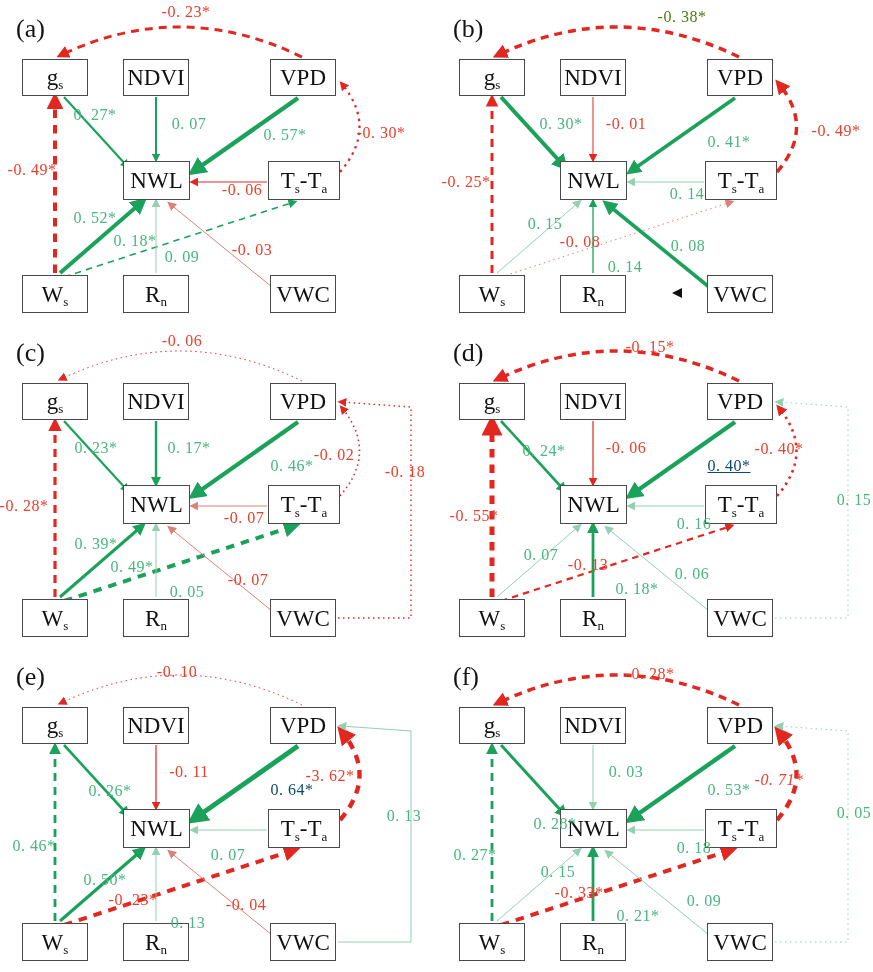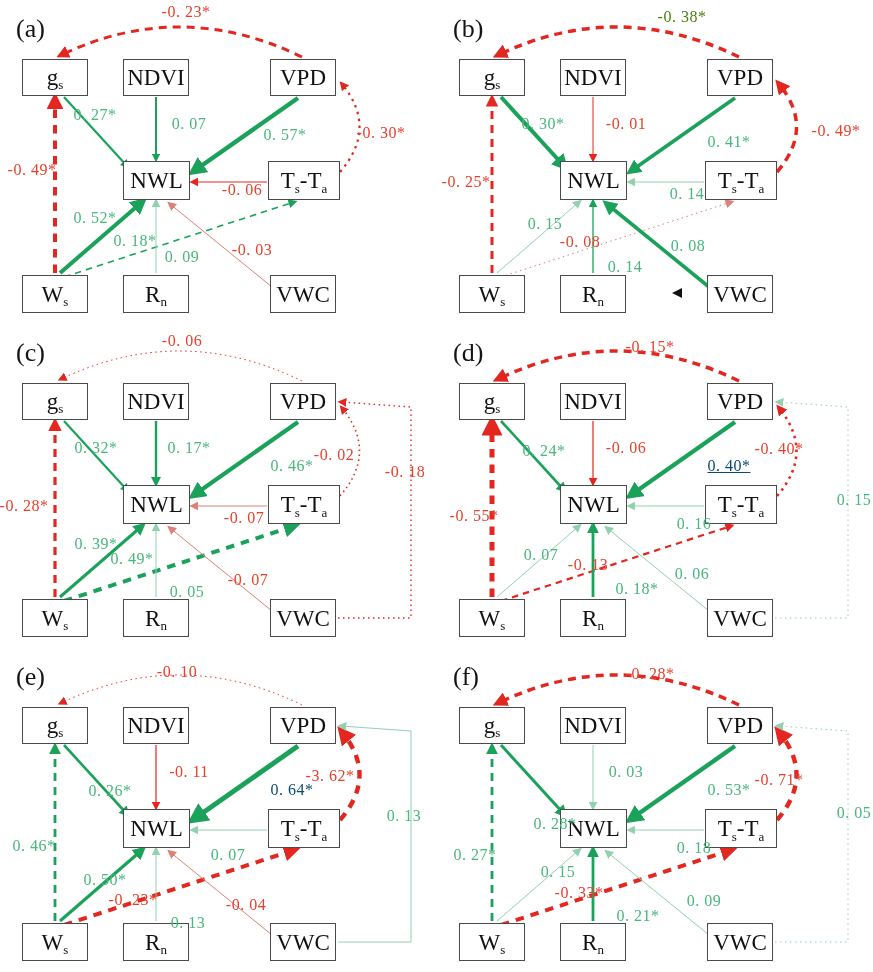--- a/index.html
+++ b/index.html
@@ -169,21 +169,21 @@
       </div>
       <span class="edge-label" style="left: 213px; top: 17px; color: #4d7c0f; margin-left: 32px;">-0. 38*</span>
       <span class="edge-label" style="left: 29px; top: 182px; color: rgb(232, 64, 44);">-0. 25*</span>
       <span class="edge-label" style="left: 399px; top: 131px; color: rgb(232, 64, 44);">-0. 49*</span>
       <span class="edge-label" style="left: 143px; top: 242px; color: rgb(232, 64, 44);">-0. 08</span>
       <span class="edge-label" style="left: 251px; top: 246px; color: rgb(72, 182, 125);">0. 08</span>
       <span class="edge-label" style="left: 108px; top: 224px; color: rgb(72, 182, 125);">0. 15</span>
       <span class="edge-label" style="left: 188px; top: 267px; color: rgb(72, 182, 125);">0. 14</span>
       <span class="edge-label" style="left: 250px; top: 194px; color: rgb(72, 182, 125);">0. 14</span>
       <span class="edge-label" style="left: 189px; top: 124px; color: rgb(232, 64, 44);">-0. 01</span>
-      <span class="edge-label" style="left: 106px; top: 124px; color: rgb(72, 182, 125);">0. 30*</span>
+      <span class="edge-label" style="left: 124px; top: 124px; color: rgb(72, 182, 125);">0. 30*</span>
       <span class="edge-label" style="left: 292px; top: 142px; color: rgb(72, 182, 125);">0. 41*</span>
       <span class="tri-left" style="left: 240px; top: 293px; border-right-color: rgb(17, 17, 17);"></span>
     </div>
     <div class="panel" style="left: 0px; top: 324px;">
       <span class="panel-label">(c)</span>
       <svg class="edge-svg" viewBox="0 0 436 324">
         <defs>
           <marker id="ar-c-red-s" viewBox="0 0 10 10" refX="6" refY="5" orient="auto" markerUnits="userSpaceOnUse" markerWidth="9" markerHeight="9">
             <path d="M0,0 L10,5 L0,10 z" fill="#e32620"></path>
           </marker>
@@ -241,27 +241,27 @@
         <span>R</span>
         <span class="sub">n</span>
       </div>
       <div class="node" style="left: 270px; top: 275px; width: 66px; height: 38px;">
         <span>VWC</span>
       </div>
       <span class="edge-label" style="left: 182px; top: 17px; color: rgb(232, 64, 44);">-0. 06</span>
       <span class="edge-label" style="left: 24px; top: 182px; color: rgb(232, 64, 44);">-0. 28*</span>
       <span class="edge-label" style="left: 334px; top: 131px; color: rgb(232, 64, 44);">-0. 02</span>
       <span class="edge-label" style="left: 405px; top: 148px; color: rgb(232, 64, 44);">-0. 18</span>
-      <span class="edge-label" style="left: 132px; top: 235px; color: rgb(72, 182, 125);">0. 49*</span>
+      <span class="edge-label" style="left: 132px; top: 243px; color: rgb(72, 182, 125);">0. 49*</span>
       <span class="edge-label" style="left: 248px; top: 256px; color: rgb(232, 64, 44);">-0. 07</span>
       <span class="edge-label" style="left: 96px; top: 220px; color: rgb(72, 182, 125);">0. 39*</span>
       <span class="edge-label" style="left: 187px; top: 268px; color: rgb(72, 182, 125);">0. 05</span>
       <span class="edge-label" style="left: 244px; top: 194px; color: rgb(232, 64, 44);">-0. 07</span>
       <span class="edge-label" style="left: 189px; top: 124px; color: rgb(72, 182, 125);">0. 17*</span>
-      <span class="edge-label" style="left: 96px; top: 124px; color: rgb(72, 182, 125);">0. 32*</span>
+      <span class="edge-label" style="left: 96px; top: 124px; color: rgb(72, 182, 125);">0. 23*</span>
       <span class="edge-label" style="left: 292px; top: 142px; color: rgb(72, 182, 125);">0. 46*</span>
     </div>
     <div class="panel" style="left: 437px; top: 324px;">
       <span class="panel-label">(d)</span>
       <svg class="edge-svg" viewBox="0 0 436 324">
         <defs>
           <marker id="ar-d-red-b" viewBox="0 0 10 10" refX="6" refY="5" orient="auto" markerUnits="strokeWidth" markerWidth="4.2" markerHeight="4.2">
             <path d="M0,0 L10,5 L0,10 z" fill="#e32620"></path>
           </marker>
           <marker id="ar-d-green_pale-s" viewBox="0 0 10 10" refX="6" refY="5" orient="auto" markerUnits="userSpaceOnUse" markerWidth="9" markerHeight="9">
@@ -461,21 +461,21 @@
       </div>
       <div class="node" style="left: 123px; top: 275px; width: 66px; height: 38px;">
         <span>R</span>
         <span class="sub">n</span>
       </div>
       <div class="node" style="left: 270px; top: 275px; width: 66px; height: 38px;">
         <span>VWC</span>
       </div>
       <span class="edge-label" style="left: 213px; top: 26px; color: rgb(232, 64, 44);">-0. 28*</span>
       <span class="edge-label" style="left: 38px; top: 207px; color: rgb(72, 182, 125);">0. 27*</span>
-      <span class="edge-label" style="left: 342px; top: 132px; color: rgb(232, 64, 44);">-0. 71*</span>
+      <span class="edge-label" style="left: 342px; top: 132px; color: rgb(232, 64, 44); font-style: italic;">-0. 71*</span>
       <span class="edge-label" style="left: 417px; top: 165px; color: rgb(72, 182, 125);">0. 05</span>
       <span class="edge-label" style="left: 142px; top: 245px; color: rgb(232, 64, 44);">-0. 33*</span>
       <span class="edge-label" style="left: 267px; top: 253px; color: rgb(72, 182, 125);">0. 09</span>
       <span class="edge-label" style="left: 121px; top: 224px; color: rgb(72, 182, 125);">0. 15</span>
       <span class="edge-label" style="left: 201px; top: 268px; color: rgb(72, 182, 125);">0. 21*</span>
       <span class="edge-label" style="left: 257px; top: 200px; color: rgb(72, 182, 125);">0. 18</span>
       <span class="edge-label" style="left: 189px; top: 124px; color: rgb(72, 182, 125);">0. 03</span>
       <span class="edge-label" style="left: 118px; top: 136px; color: rgb(72, 182, 125); margin-top: 40px;">0. 28*</span>
       <span class="edge-label" style="left: 292px; top: 142px; color: rgb(72, 182, 125);">0. 53*</span>
     </div>

